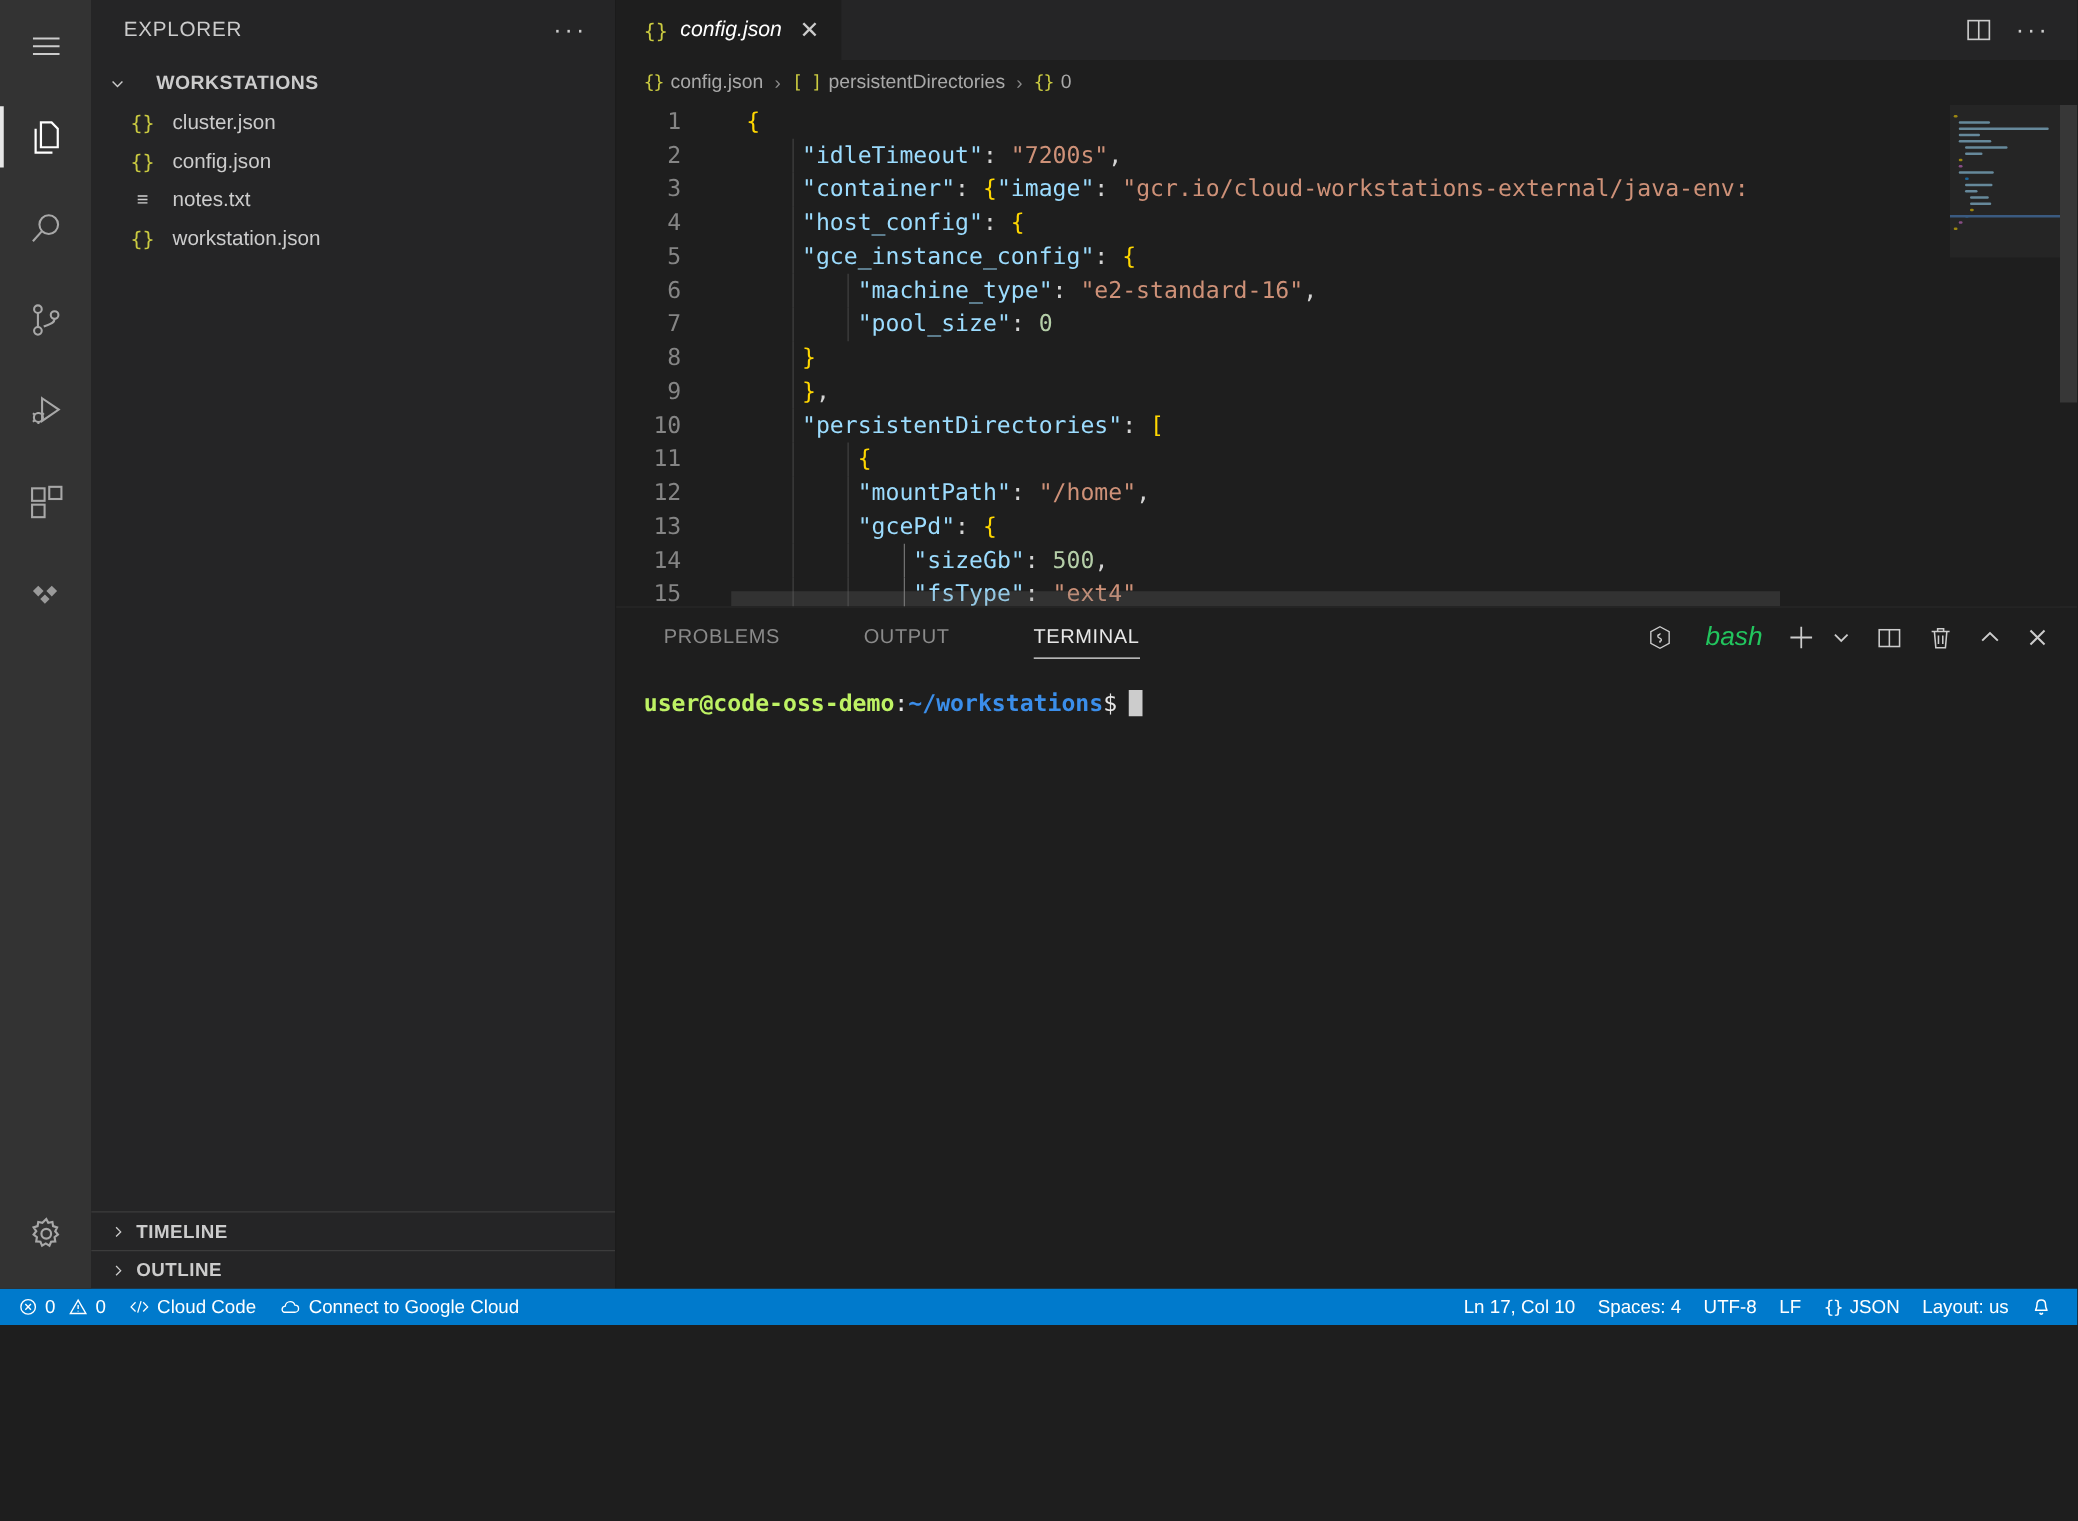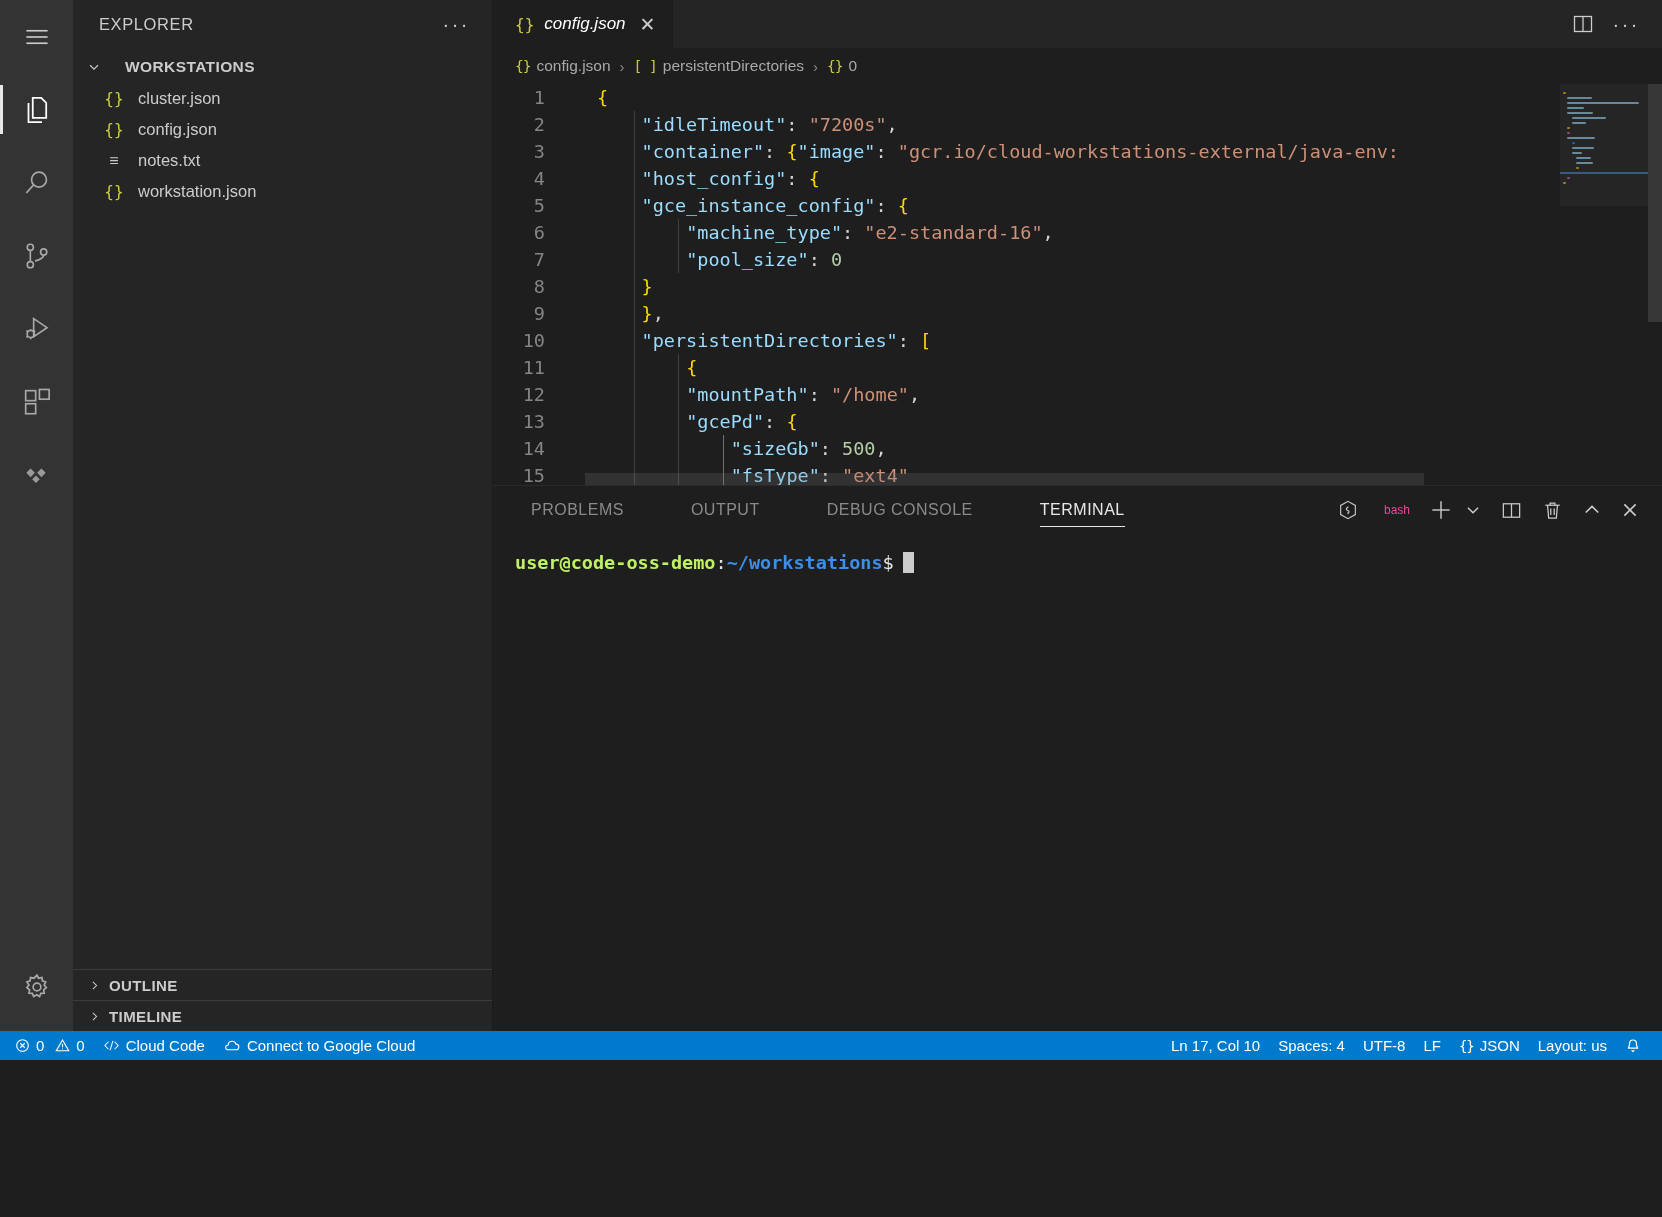--- a/index.html
+++ b/index.html
@@ -129,21 +129,21 @@
   .panel-head { height: 48px; flex: 0 0 48px; display: flex; align-items: stretch; padding-left: 22px; gap: 35px; }
   .ptab {
     display: flex; align-items: center; padding: 0 16px; font-size: 16px; color: #8a8a8a;
     letter-spacing: .5px; cursor: pointer; position: relative;
   }
   .ptab.active { color: #e7e7e7; }
   .ptab.active::after { content: ""; position: absolute; left: 16px; right: 16px; bottom: 7px; height: 1px; background: #e7e7e7; }
   .panel-fill { flex: 1; }
   .panel-actions { display: flex; align-items: center; gap: 18px; padding-right: 22px; }
   .panel-actions .ic { cursor: pointer; color: #cccccc; display: flex; align-items: center; }
-  .term-name { font-size: 12px; color: #ec4899; margin-left: 7px; }
+  .term-name { font-size: 21px; color: #22c55e; margin-left: 7px; font-style: italic; }
   .terminal { flex: 1; padding: 18px 0 0 22px; font-family: "DejaVu Sans Mono", monospace; font-size: 18.5px; }
   .t-user { color: #bef264; font-weight: bold; }
   .t-colon { color: #e5e5e5; }
   .t-path { color: #3b8eea; font-weight: bold; }
   .t-dollar { color: #e5e5e5; }
   .t-cursor { display: inline-block; width: 11px; height: 21px; background: #cccccc; vertical-align: -4px; margin-left: 9px; }
 
   
   .statusbar {
     height: 29px; flex: 0 0 29px; background: #007acc; display: flex; align-items: center;
@@ -252,29 +252,29 @@
         </div>
       </div>
 
       <div class="sb-bottom">
         <div class="sb-collapsed">
           <span class="chev">
             <svg width="13" height="13" viewBox="0 0 16 16" fill="none" stroke="#cccccc" stroke-width="1.3">
                 <path d="M6 3.5 10.5 8 6 12.5"></path>
               </svg>
           </span>
-          <span class="label">OUTLINE</span>
+          <span class="label">TIMELINE</span>
         </div>
         <div class="sb-collapsed">
           <span class="chev">
             <svg width="13" height="13" viewBox="0 0 16 16" fill="none" stroke="#cccccc" stroke-width="1.3">
                 <path d="M6 3.5 10.5 8 6 12.5"></path>
               </svg>
           </span>
-          <span class="label">TIMELINE</span>
+          <span class="label">OUTLINE</span>
         </div>
       </div>
     </div>
 
     <div class="editorcol">
 
       <div class="tabsbar">
         <div class="tab">
           <span class="ticon">{}</span>
           <span class="tlabel">config.json</span>
@@ -365,21 +365,20 @@
         </div>
         <div class="h-scroll">
           <div class="h-scroll-thumb"></div>
         </div>
       </div>
 
       <div class="panel">
         <div class="panel-head">
           <div class="ptab">PROBLEMS</div>
           <div class="ptab">OUTPUT</div>
-          <div class="ptab">DEBUG CONSOLE</div>
           <div class="ptab active">TERMINAL</div>
           <div class="panel-fill"></div>
           <div class="panel-actions">
             <span class="ic">
               <svg width="22" height="22" viewBox="0 0 24 24" fill="none" stroke="#cccccc" stroke-width="1.2">
                 <path d="M12 2.6 20 7v10l-8 4.4L4 17V7z"></path>
                 <path d="M12 9.4c-1.2 0-1.9.7-1.9 1.5 0 1.9 3.1 1.4 3.1 3 0 .9-.8 1.5-1.9 1.5M12 8.2v1.2M12 15.4v1.2"></path>
               </svg>
             </span>
             <span class="term-name">bash</span>

